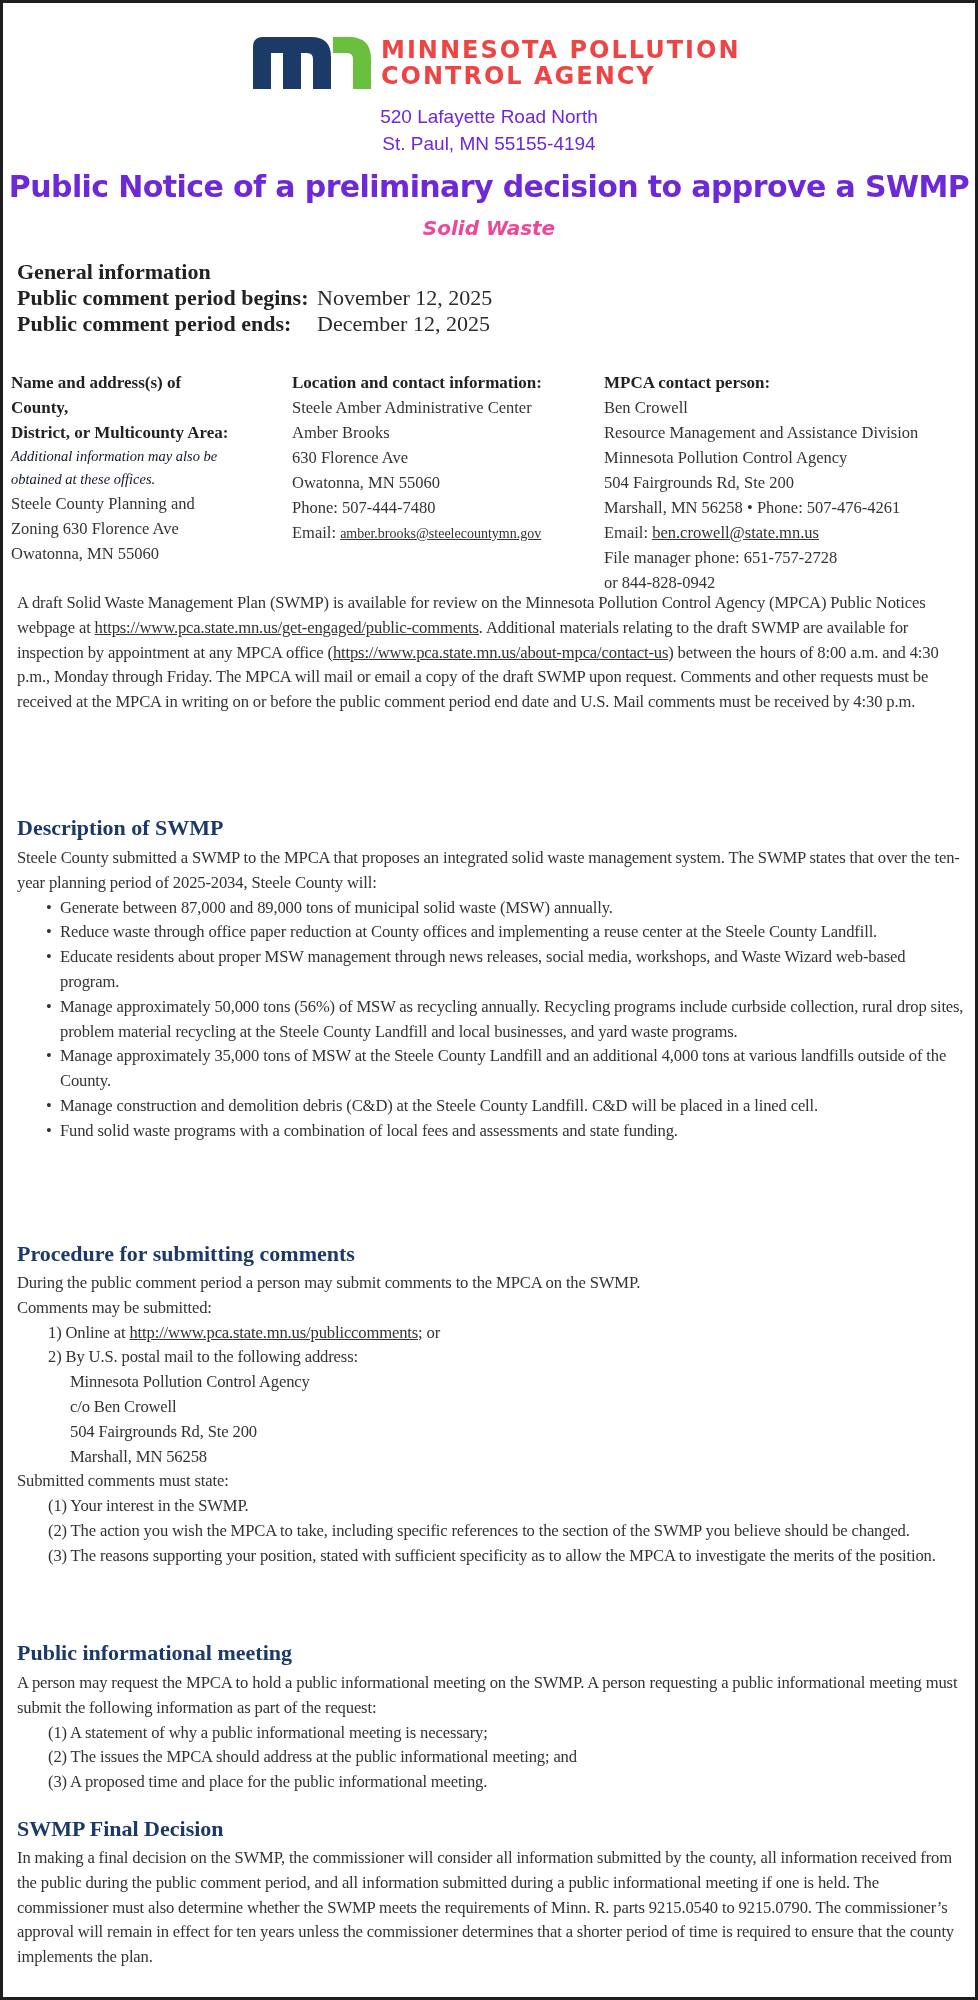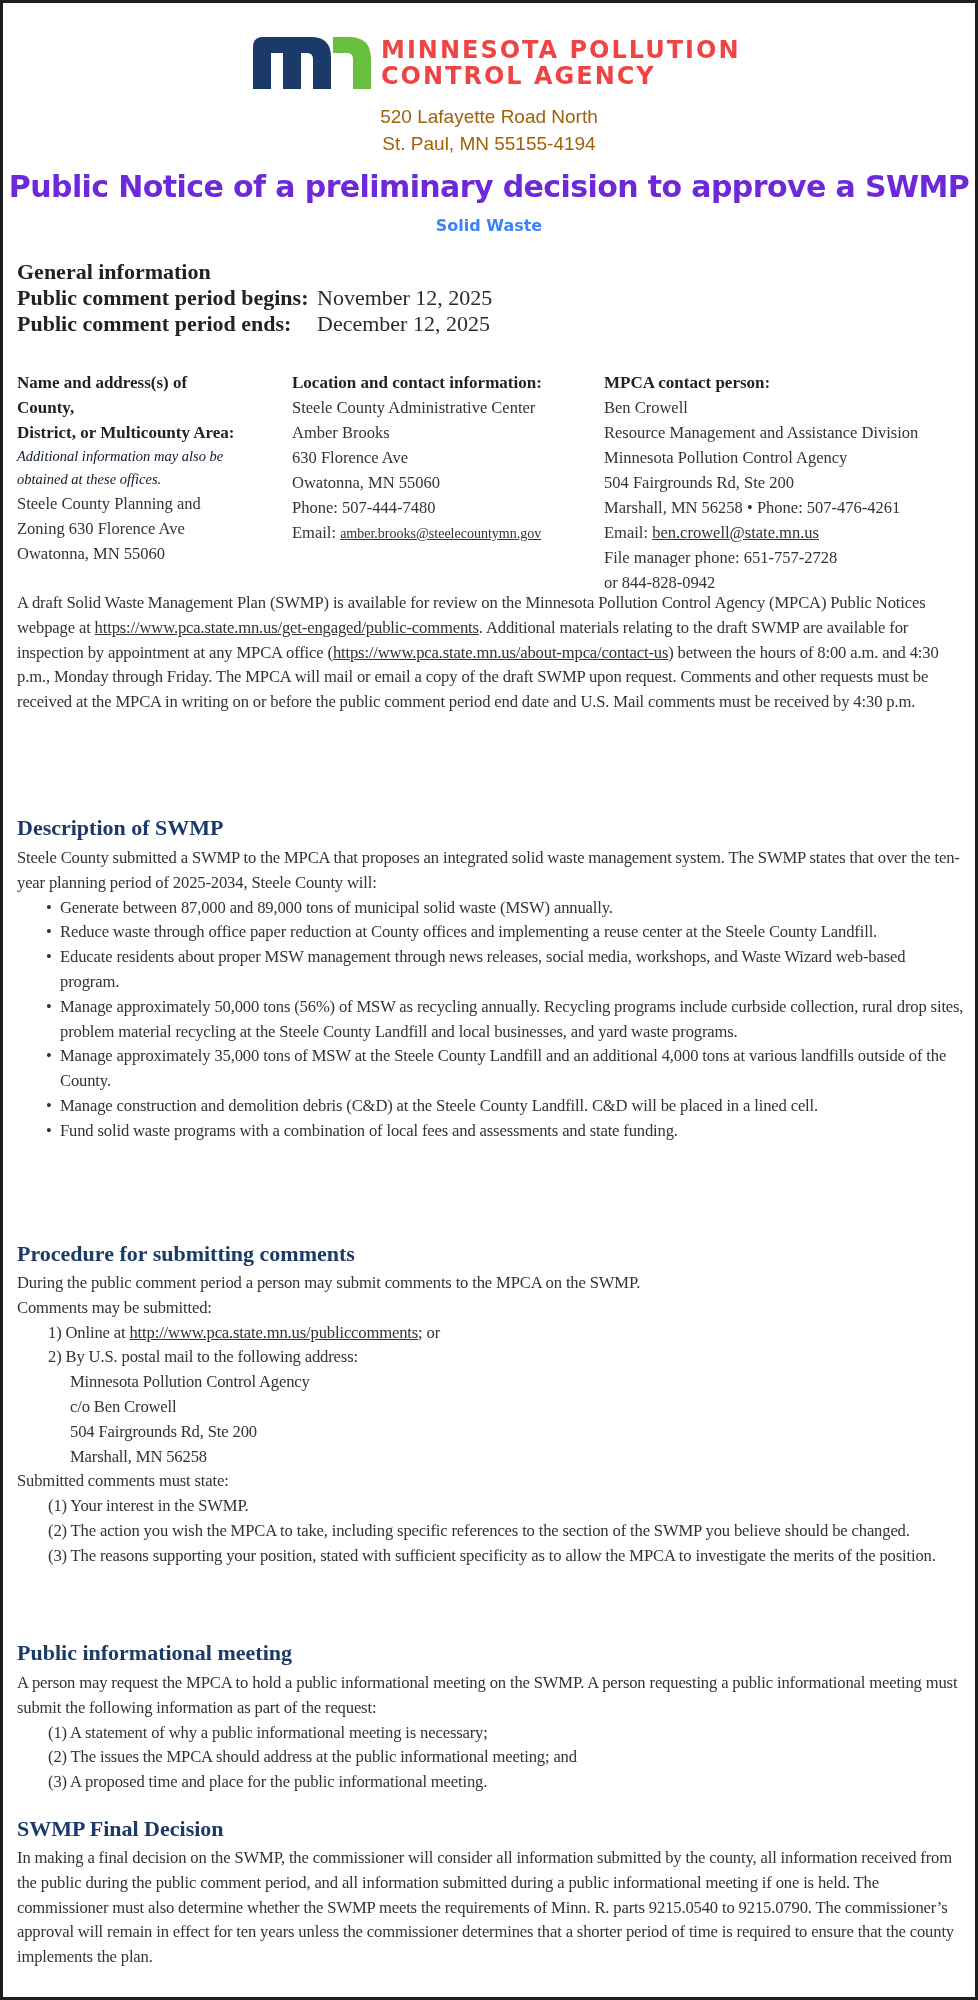--- a/index.html
+++ b/index.html
@@ -5,32 +5,32 @@
   html, body { margin: 0; padding: 0; background: #ffffff; }
   body { width: 978px; height: 2000px; position: relative; overflow: hidden; }
   .page {
     position: absolute; left: 0; top: 0; width: 978px; height: 2000px;
     box-sizing: border-box; border: 3px solid #1e1e1e; background: #fff;
     font-family: "Liberation Serif", "DejaVu Serif", serif; color: #2a2a2a;
   }
   .logo-row { position: absolute; left: 250px; top: 30px; height: 60px; display: flex; align-items: center; }
   .logo-mark { width: 118px; height: 52px; }
   .logo-text { margin-left: 10px; font-family: "DejaVu Sans", sans-serif; font-weight: bold; color: #ef4444; font-size: 24px; letter-spacing: 2px; line-height: 26px; text-align: left; }
-  .address { position: absolute; left: 0; width: 100%; top: 100px; text-align: center; font-family: "Liberation Sans", sans-serif; font-size: 19px; color: #a16207; line-height: 27px; }
+  .address { position: absolute; left: 0; width: 100%; top: 100px; text-align: center; font-family: "Liberation Sans", sans-serif; font-size: 19px; color: #6d28d9; line-height: 27px; }
   .title { position: absolute; left: 0; width: 100%; top: 166px; text-align: center; font-family: "DejaVu Sans", sans-serif; font-weight: bold; color: #6d28d9; font-size: 30px; letter-spacing: -0.6px; }
-  .subtitle { position: absolute; left: 0; width: 100%; top: 213px; text-align: center; font-family: "DejaVu Sans", sans-serif; font-weight: bold; color: #3b82f6; font-size: 16px; }
+  .subtitle { position: absolute; left: 0; width: 100%; top: 213px; text-align: center; font-family: "DejaVu Sans", sans-serif; font-weight: bold; color: #ec4899; font-size: 20px; font-style: italic; }
 
   .gen { position: absolute; left: 14px; top: 256px; font-size: 22px; line-height: 26px; }
   .gen .b { font-weight: bold; color: #222; }
   .gen .row { display: flex; }
   .gen .lbl { font-weight: bold; width: 300px; color: #222; }
 
   .col { position: absolute; top: 367px; font-size: 16.5px; line-height: 25px; color: #333; }
   .col .b { font-weight: bold; color: #222; font-size: 17px; }
-  .col1 { left: 14px; width: 260px; }
+  .col1 { left: 8px; width: 260px; }
   .col2 { left: 289px; width: 300px; }
   .col3 { left: 601px; width: 370px; }
   .it { font-style: italic; font-size: 14.5px; color: #0f172a; line-height: 23px; }
   .u { text-decoration: underline; }
   .small-u { text-decoration: underline; font-size: 14px; }
 
   .para { position: absolute; left: 14px; width: 950px; font-size: 16.6px; line-height: 24.8px; color: #333; letter-spacing: -0.15px; }
   .h2 { position: absolute; left: 14px; font-size: 22px; font-weight: bold; color: #1b3a67; }
   ul.bul { list-style: none; margin: 0; padding: 0; }
   ul.bul li { position: relative; padding-left: 43px; }
@@ -81,21 +81,21 @@
     <div class="b">District, or Multicounty Area:</div>
     <div class="it">Additional information may also be</div>
     <div class="it">obtained at these offices.</div>
     <div>Steele County Planning and</div>
     <div>Zoning 630 Florence Ave</div>
     <div>Owatonna, MN 55060</div>
   </div>
 
   <div class="col col2">
     <div class="b">Location and contact information:</div>
-    <div>Steele County Administrative Center</div>
+    <div>Steele Amber Administrative Center</div>
     <div>Amber Brooks</div>
     <div>630 Florence Ave</div>
     <div>Owatonna, MN 55060</div>
     <div>Phone: 507-444-7480</div>
     <div><span>Email: </span><span class="small-u">amber.brooks@steelecountymn.gov</span></div>
   </div>
 
   <div class="col col3">
     <div class="b">MPCA contact person:</div>
     <div>Ben Crowell</div>

